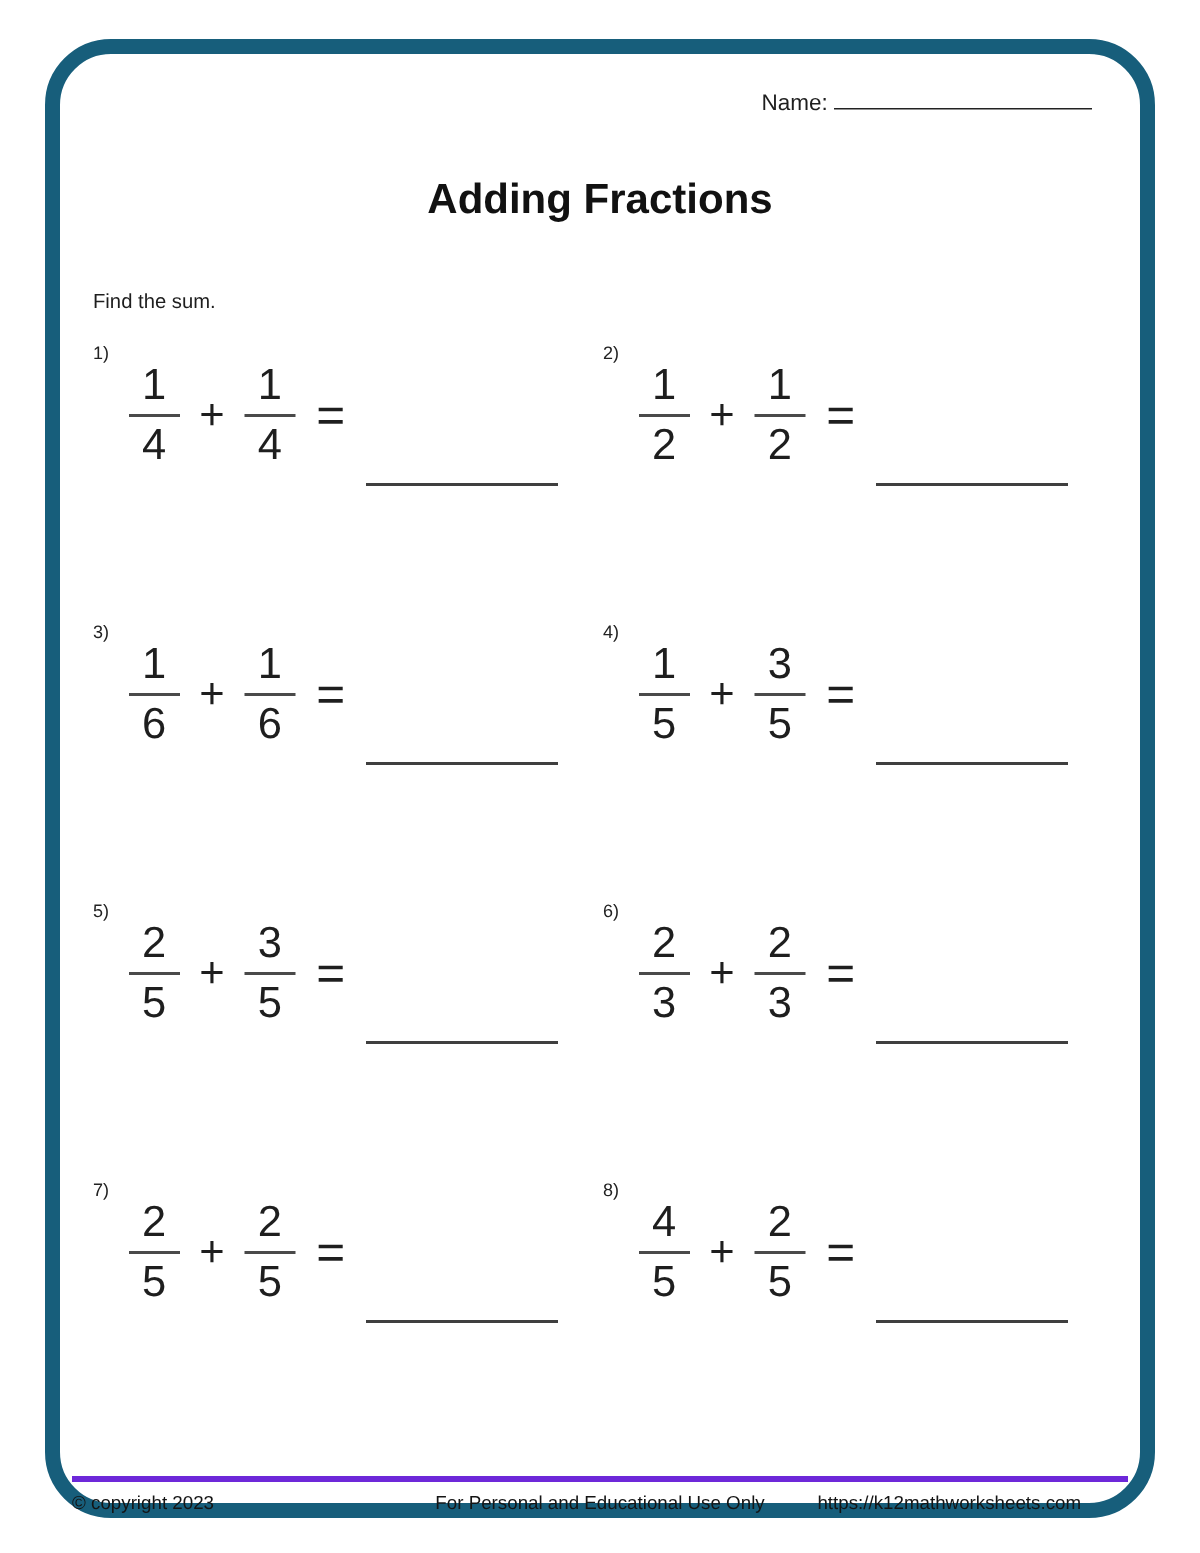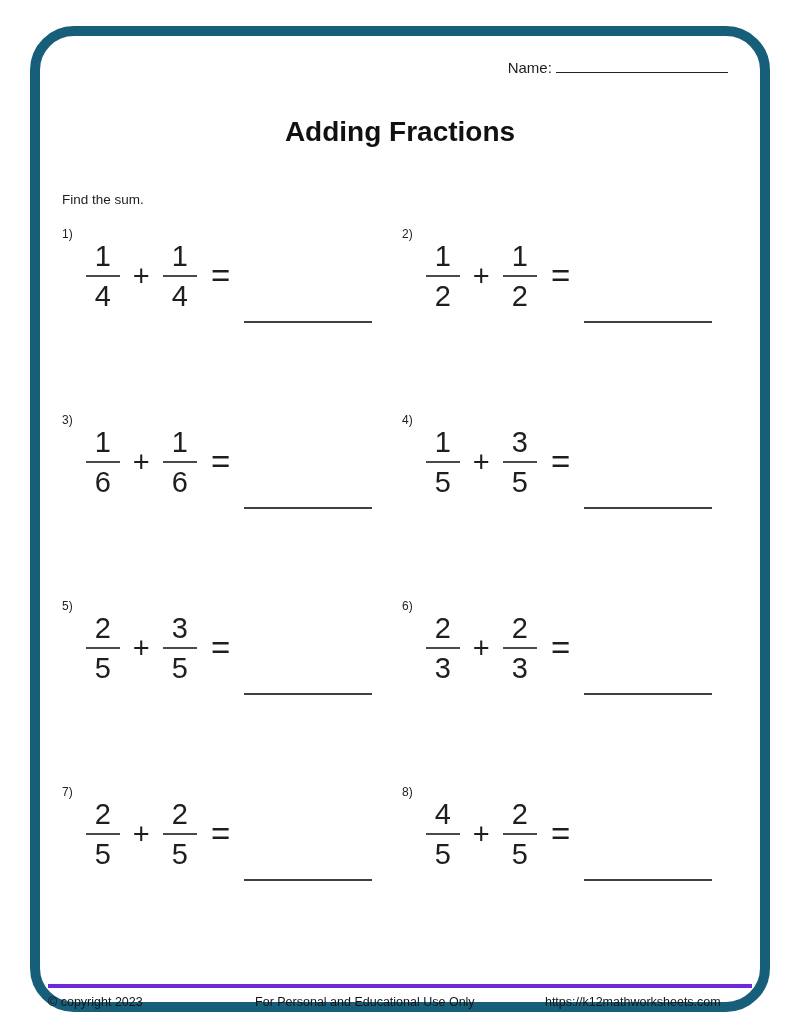--- a/index.html
+++ b/index.html
@@ -33,21 +33,21 @@
   .frac .den { padding-top: 3px; }
   .op { font-size: 29px; margin: 0 13px; }
   .eq { font-size: 33px; margin: 0 14px; }
   .answer-line { width: 128px; align-self: flex-end; margin-bottom: 1px; border-bottom: 2px solid #3f3f3f; }
   .footer {
     position: absolute; left: 48px; top: 962px; width: 704px;
     border-top: 4px solid #6d28d9; padding-top: 7px;
     display: flex; align-items: baseline; font-size: 12.5px; color: #141414; margin-top: 22px;
   }
   .footer .left  { flex: 1; text-align: left; }
-  .footer .mid   { flex: 1.4; }
+  .footer .mid   { flex: 1.4; text-align: center; }
   .footer .right { flex: 1; text-align: left; }
 </style>
 </head>
 <body>
 
 <div class="page-border"></div>
 
 <div class="sheet">
 
   <div class="name-row">

